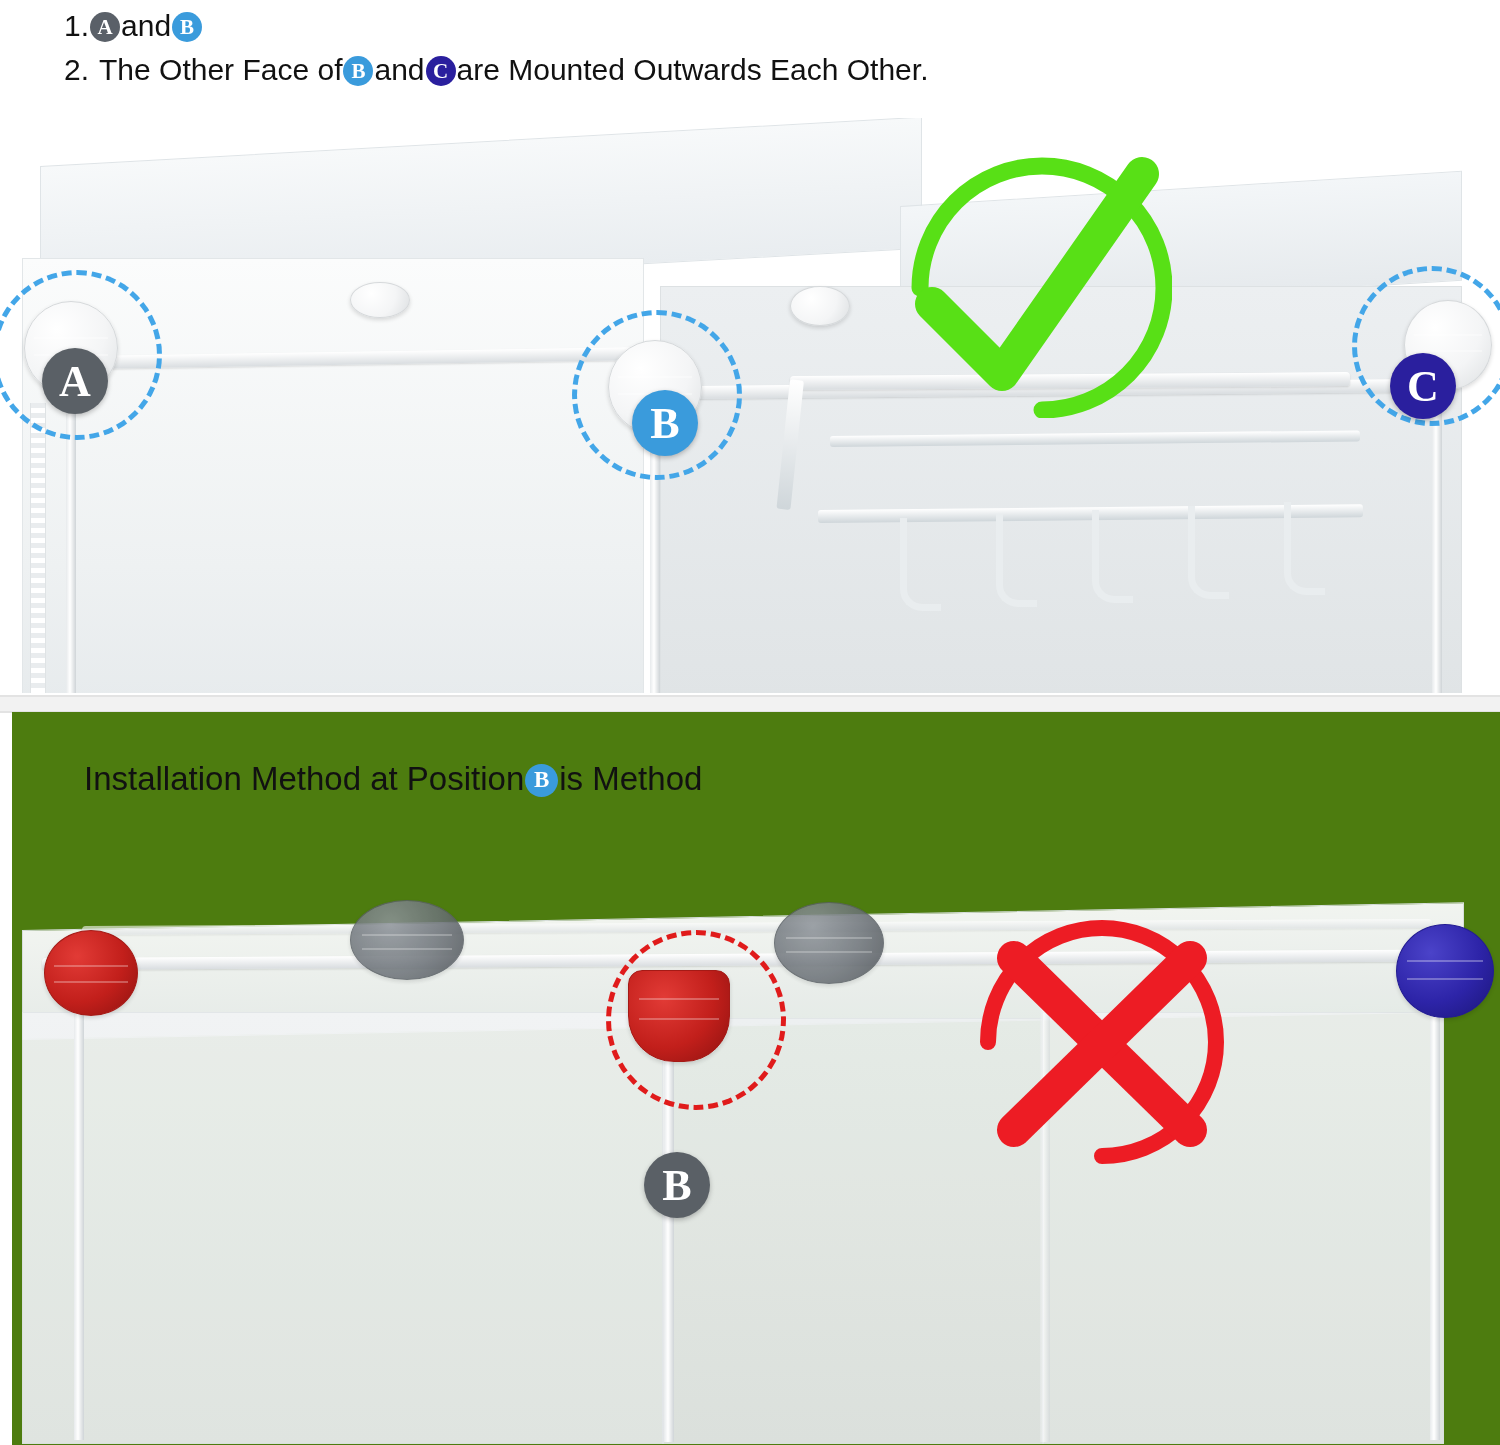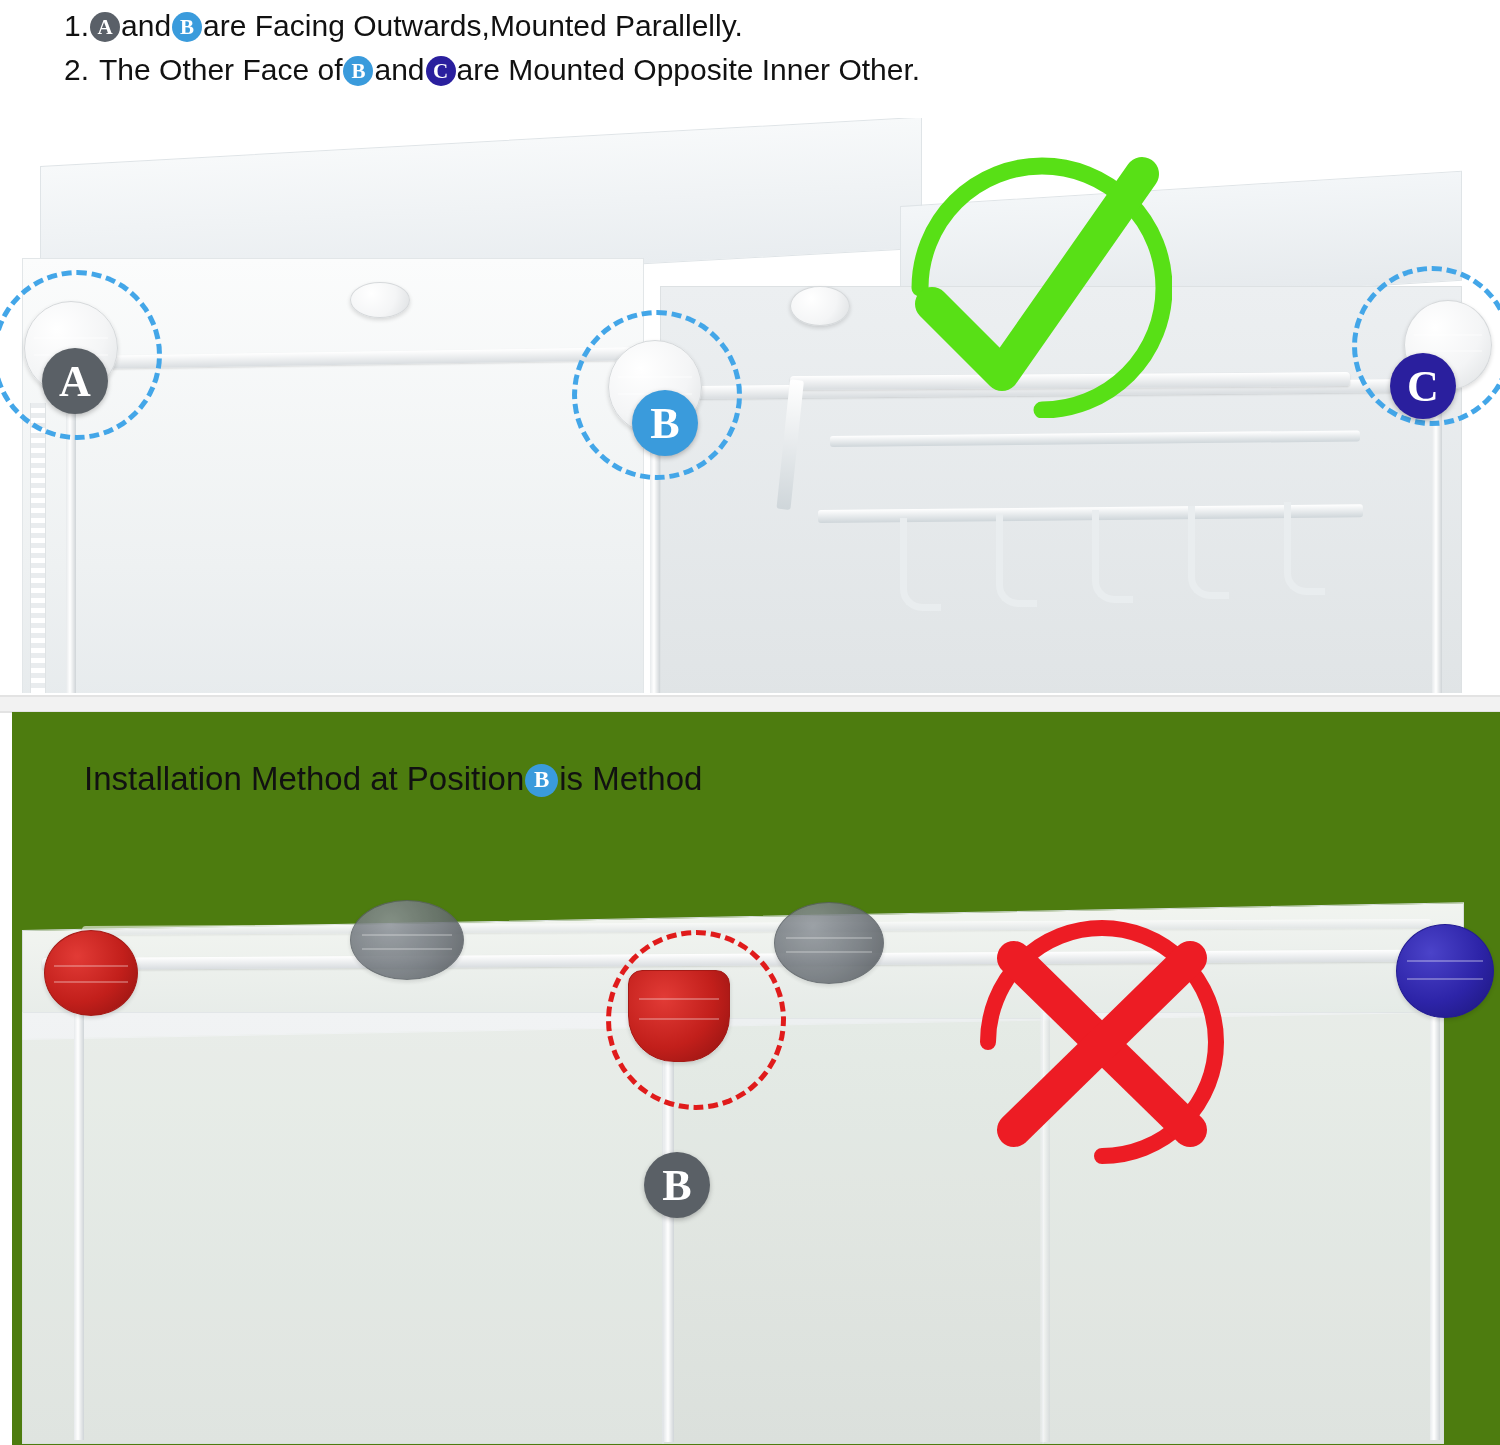--- a/index.html
+++ b/index.html
@@ -217,30 +217,29 @@
 </head>
 <body>
 
 <div class="instructions">
 
   <div class="instr-line">
     <span class="txt">1.</span>
     <span class="badge-inline badge-a">A</span>
     <span class="txt">and</span>
     <span class="badge-inline badge-b">B</span>
-    <span class="txt">are Facing Outwards,Mounted Parallelly.</span>
   </div>
 
   <div class="instr-line">
     <span class="txt">2.</span>
     <span class="txt" style="margin-left:10px">The Other Face of</span>
     <span class="badge-inline badge-b">B</span>
     <span class="txt">and</span>
     <span class="badge-inline badge-c">C</span>
-    <span class="txt">are Mounted Opposite Inner Other.</span>
+    <span class="txt">are Mounted Outwards Each Other.</span>
   </div>
 
 </div>
 
 <div class="panel-top">
   <div class="scene">
 
     <div class="cube-top-face" style="left:40px; top:48px; width:880px; height:130px; transform: skewY(-3.2deg); transform-origin: left top;"></div>
 
     <div class="cube-top-face" style="left:900px; top:88px; width:560px; height:108px; transform: skewY(-3.6deg); transform-origin: left top; background:linear-gradient(180deg,#f3f6f8 0%,#e6eaed 100%);"></div>

